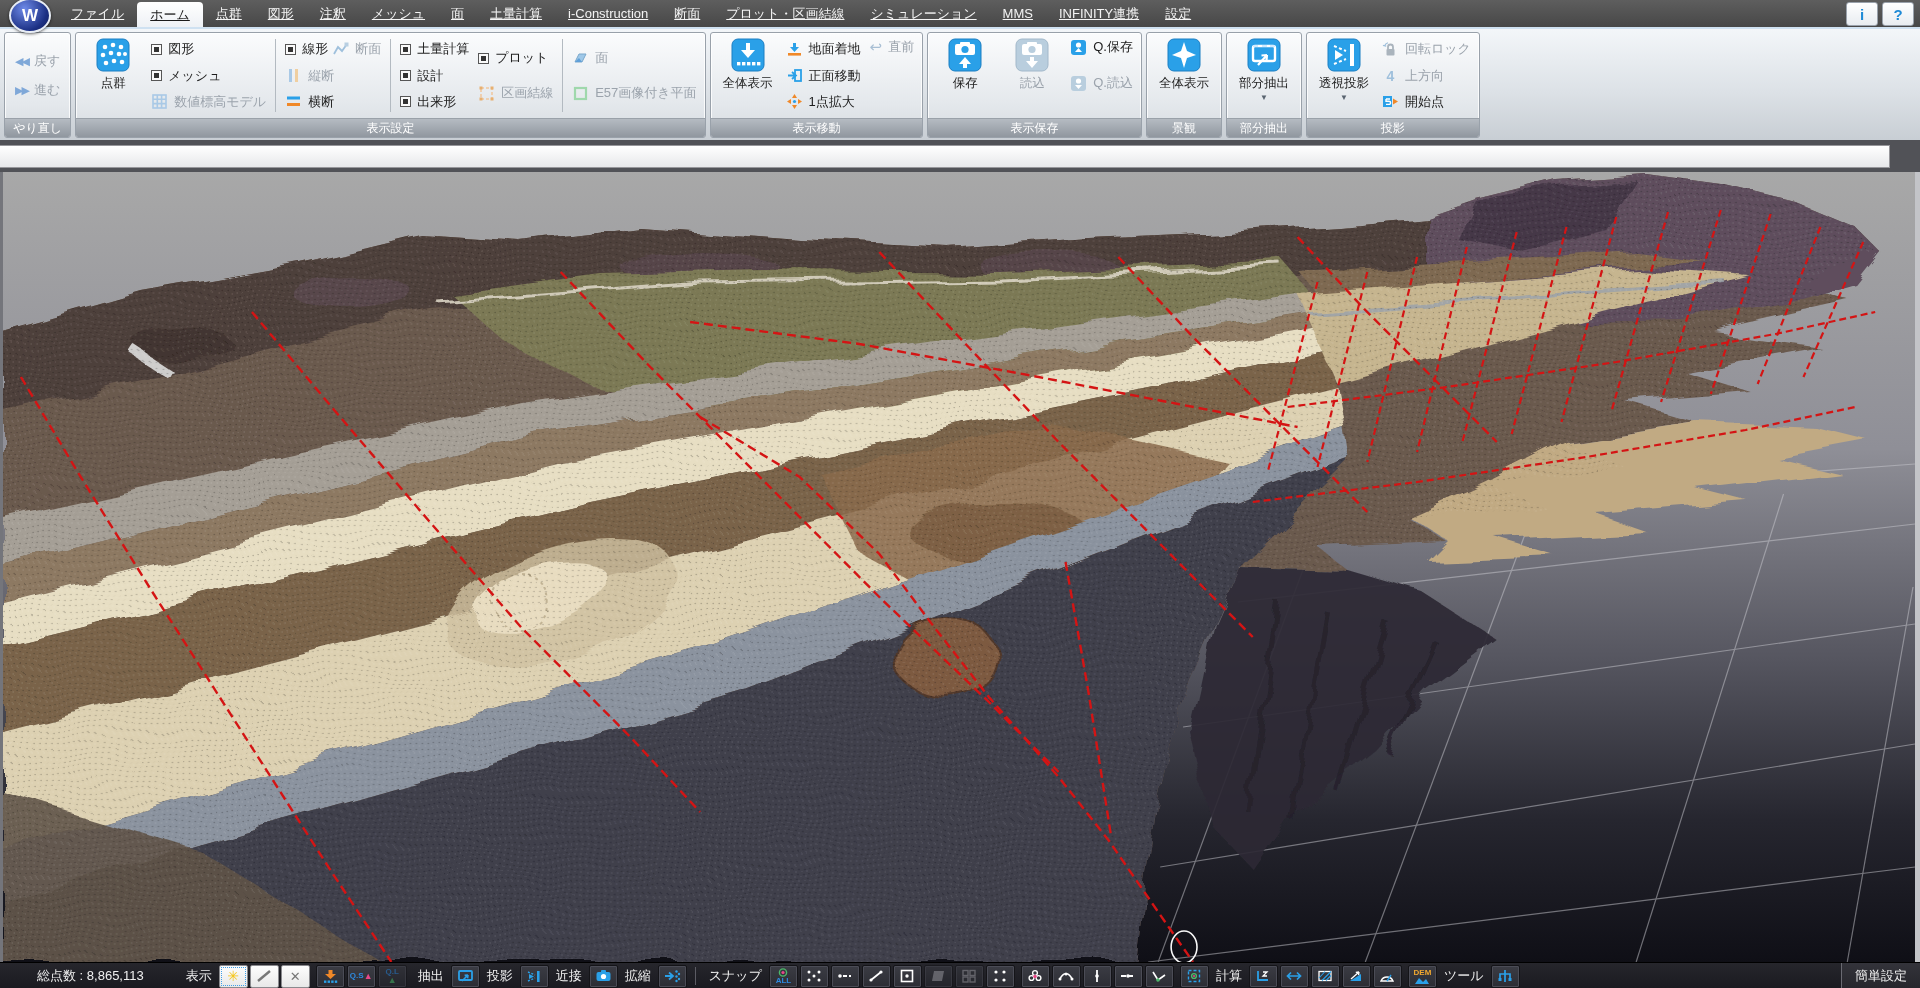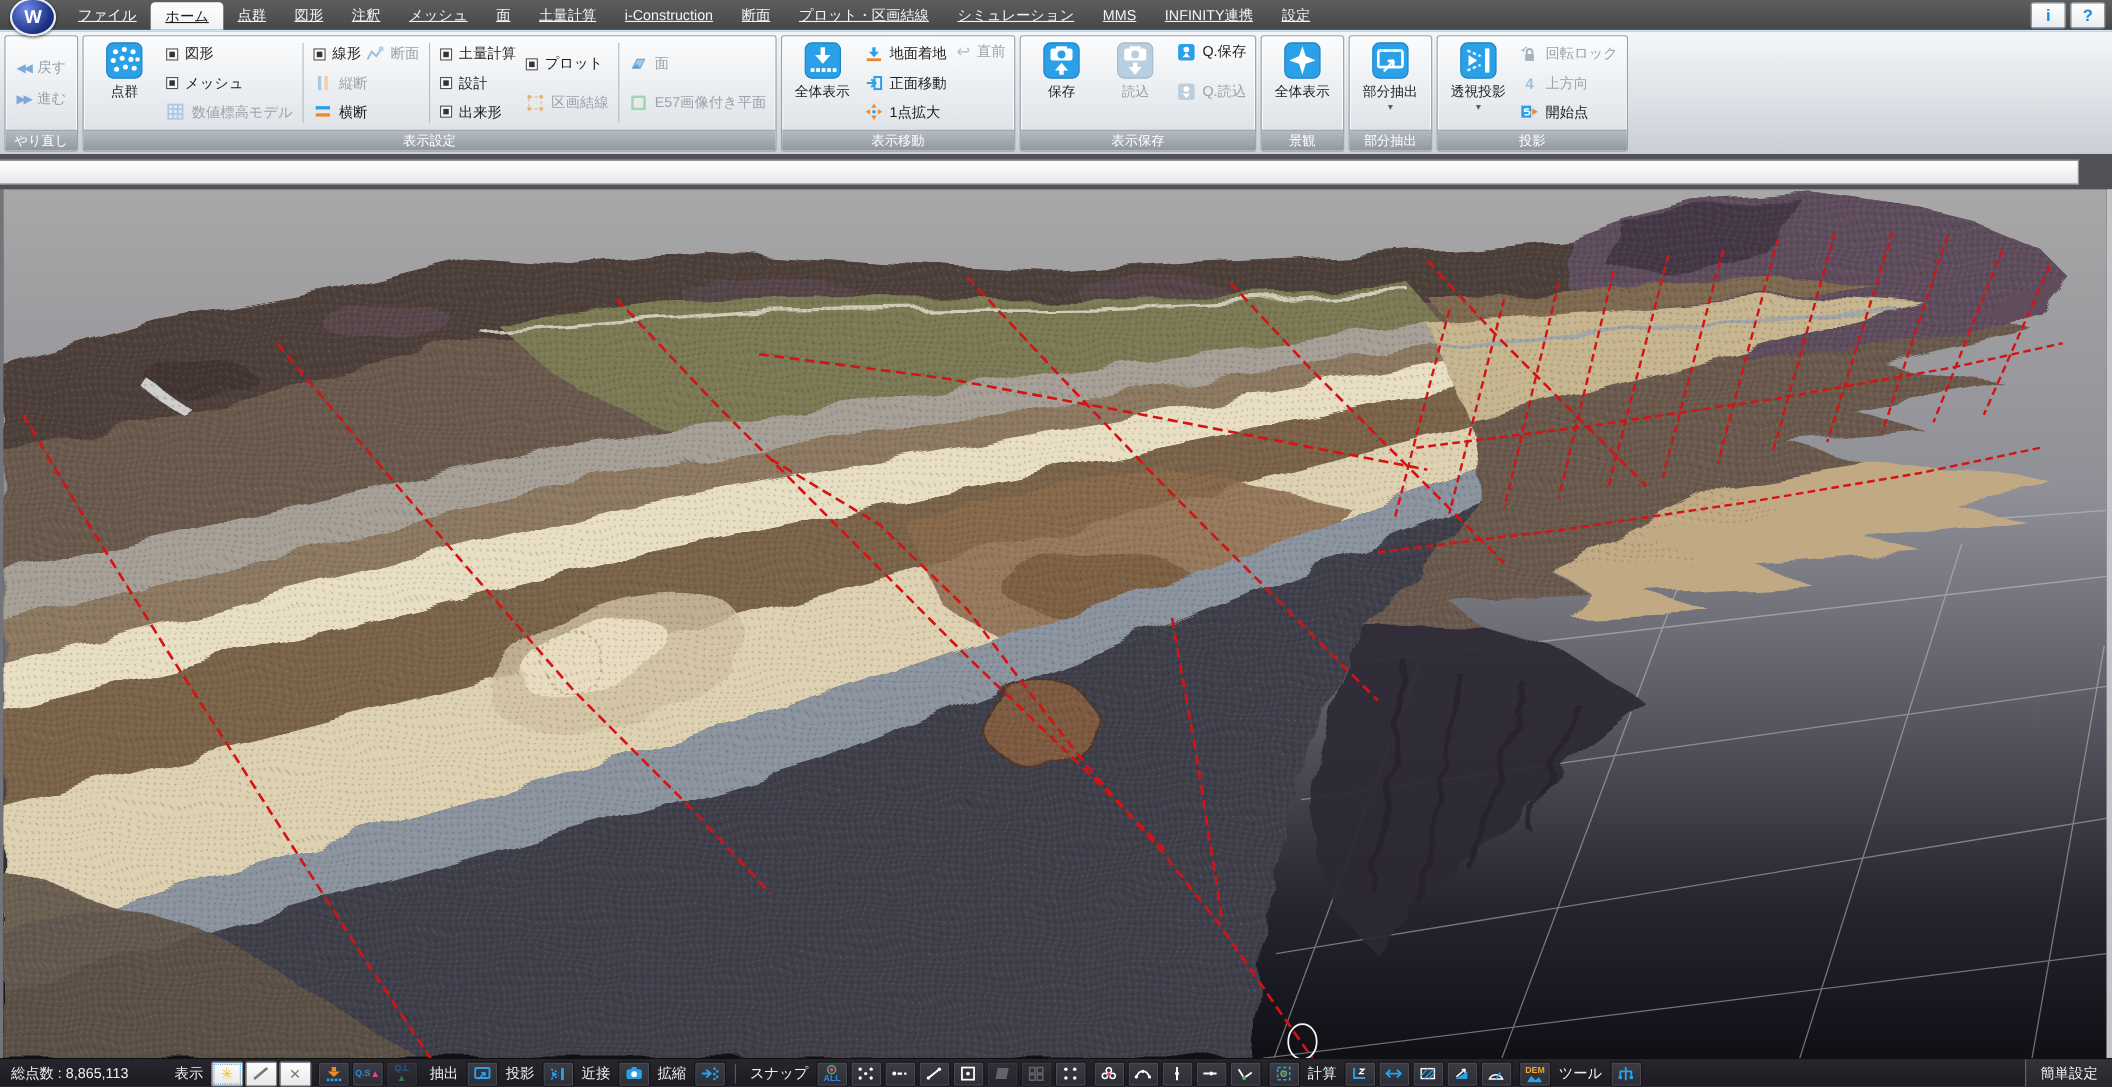--- a/index.html
+++ b/index.html
@@ -45,21 +45,21 @@
   
   .substrip{position:absolute;top:140px;left:0;right:0;height:32px;background:#515257;}
   .substrip .bar{position:absolute;left:0;top:5px;height:23px;width:1890px;
                  background:linear-gradient(#ffffff,#e7e8ea);border:1px solid #97979b;border-left:none;box-sizing:border-box;}
   
   .viewport{position:absolute;top:172px;left:0;width:1920px;height:790px;box-sizing:border-box;
             border-left:3px solid #74757b;border-right:5px solid #c3c4c8;background:#55565a;}
   .viewport svg{display:block;width:100%;height:100%;}
   
   .statusbar{position:absolute;top:962px;left:0;right:0;height:26px;background:linear-gradient(#26262c,#1a1a20);
-             border-top:1px solid #000;display:flex;align-items:center;color:#f0f0f0;font-size:13px;}
+             border-top:1px solid #000;display:flex;align-items:center;color:#f0f0f0;font-size:13px;padding-left:27px;}
   .sb-text{margin-left:10px;white-space:nowrap;}
   .sb-label{margin:0 6px;white-space:nowrap;}
   .tile{width:27px;height:21px;margin:0 1px;border-radius:2px;display:flex;align-items:center;justify-content:center;
         background:linear-gradient(#3b3c44,#2c2d34);border:1px solid #141418;box-shadow:inset 0 0 0 1px #4b4c56;flex:0 0 auto;}
   .tile.lite{background:linear-gradient(#fdfdfd,#e8e8e8);border:1px solid #8a8a8e;box-shadow:none;}
   .tile.sel{outline:1px dotted #3f9fe8;outline-offset:-3px;}
   .tile .g{font-weight:bold;line-height:1;}
   .qtxt{font-size:8px;font-weight:bold;color:#2e8ae0;line-height:8px;}
   .qarr{font-size:9px;line-height:8px;}
   .sbsep{width:1px;height:18px;background:#5c5c64;margin:0 7px;flex:0 0 auto;}

